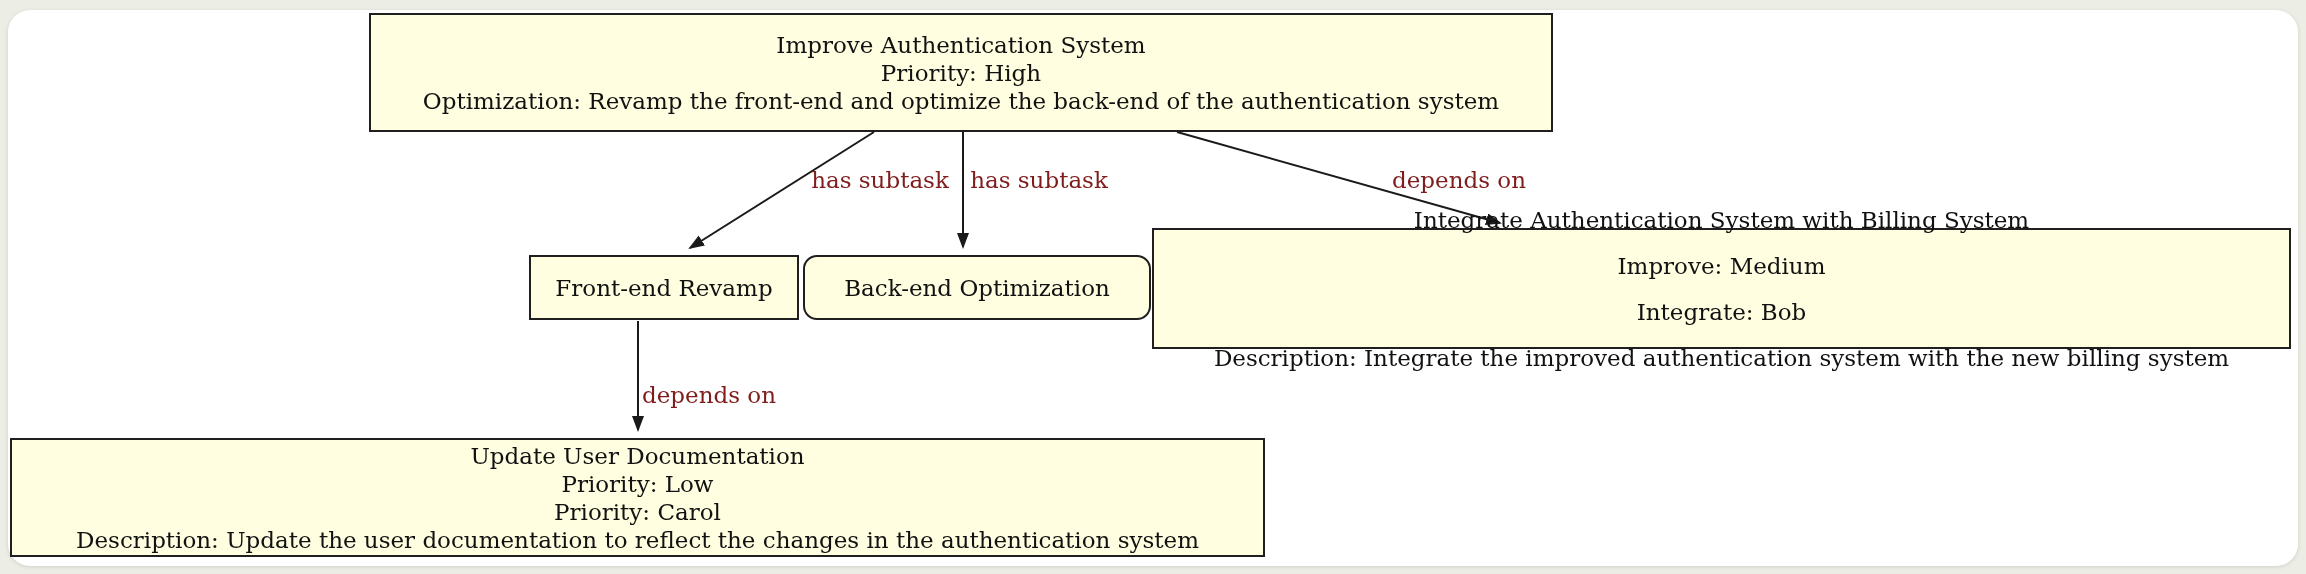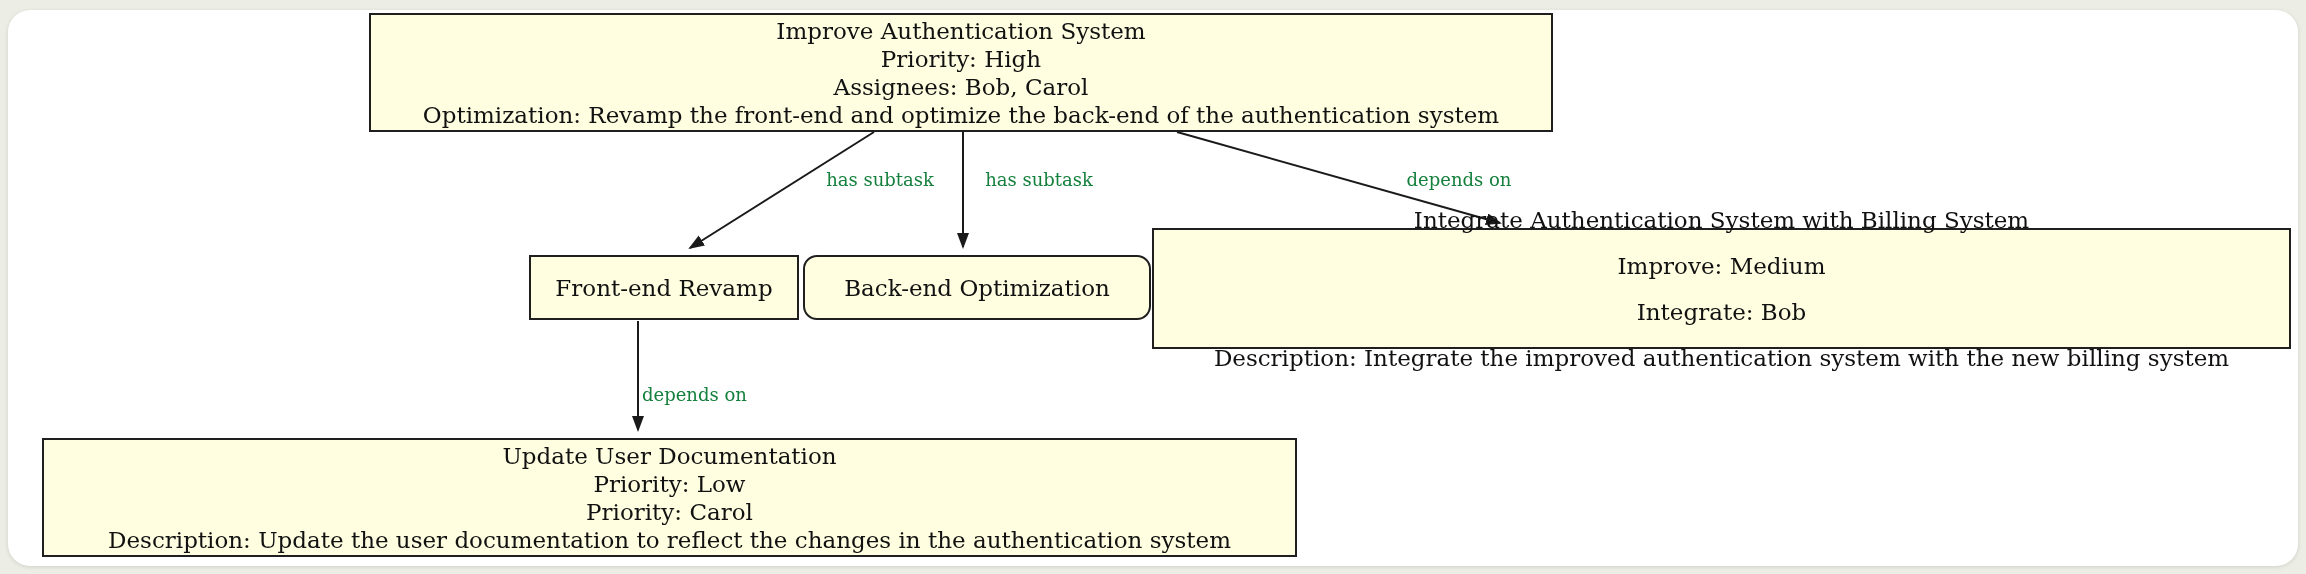--- a/index.html
+++ b/index.html
@@ -44,22 +44,22 @@
     color: #111;
     font-size: 23px;
     line-height: 28px;
     text-align: center;
   }
   .nline {
     white-space: nowrap;
   }
   .edge-label {
     position: absolute;
-    color: #15803d;
-    font-size: 18px;
+    color: #7f1d1d;
+    font-size: 23px;
     line-height: 28px;
     white-space: nowrap;
   }
   .edge-label.centered {
     transform: translateX(-50%);
   }
 </style>
 </head>
 <body>
 
@@ -74,40 +74,39 @@
     </defs>
     <line x1="874" y1="132" x2="690" y2="248" stroke="#1a1a1a" stroke-width="2" marker-end="url(#arrow)"></line>
     <line x1="963" y1="132" x2="963" y2="247" stroke="#1a1a1a" stroke-width="2" marker-end="url(#arrow)"></line>
     <line x1="1177" y1="132" x2="1500" y2="223" stroke="#1a1a1a" stroke-width="2" marker-end="url(#arrow)"></line>
     <line x1="638" y1="321" x2="638" y2="430" stroke="#1a1a1a" stroke-width="2" marker-end="url(#arrow)"></line>
   </svg>
 
   <div class="node" style="left:369px; top:13px; width:1184px; height:119px;">
     <div class="nline">Improve Authentication System</div>
     <div class="nline">Priority: High</div>
-    <div class="nline">Assignees: Bob, Carol</div>
     <div class="nline">Optimization: Revamp the front-end and optimize the back-end of the authentication system</div>
   </div>
 
   <div class="node" style="left:529px; top:255px; width:270px; height:65px;">
     <div class="nline">Front-end Revamp</div>
   </div>
 
   <div class="node" style="left:803px; top:255px; width:348px; height:65px;border-radius:14px;">
     <div class="nline">Back-end Optimization</div>
   </div>
 
   <div class="node" style="left:1152px; top:228px; width:1139px; height:121px;gap:18px;">
     <div class="nline">Integrate Authentication System with Billing System</div>
     <div class="nline">Improve: Medium</div>
     <div class="nline">Integrate: Bob</div>
     <div class="nline">Description: Integrate the improved authentication system with the new billing system</div>
   </div>
 
-  <div class="node" style="left:10px; top:438px; width:1255px; height:119px;margin-left:32px;">
+  <div class="node" style="left:10px; top:438px; width:1255px; height:119px;">
     <div class="nline">Update User Documentation</div>
     <div class="nline">Priority: Low</div>
     <div class="nline">Priority: Carol</div>
     <div class="nline">Description: Update the user documentation to reflect the changes in the authentication system</div>
   </div>
 
   <div class="edge-label centered" style="left:880px; top:166px;">has subtask</div>
   <div class="edge-label centered" style="left:1039px; top:166px;">has subtask</div>
   <div class="edge-label centered" style="left:1459px; top:166px;">depends on</div>
   <div class="edge-label" style="left:642px; top:381px;">depends on</div>

